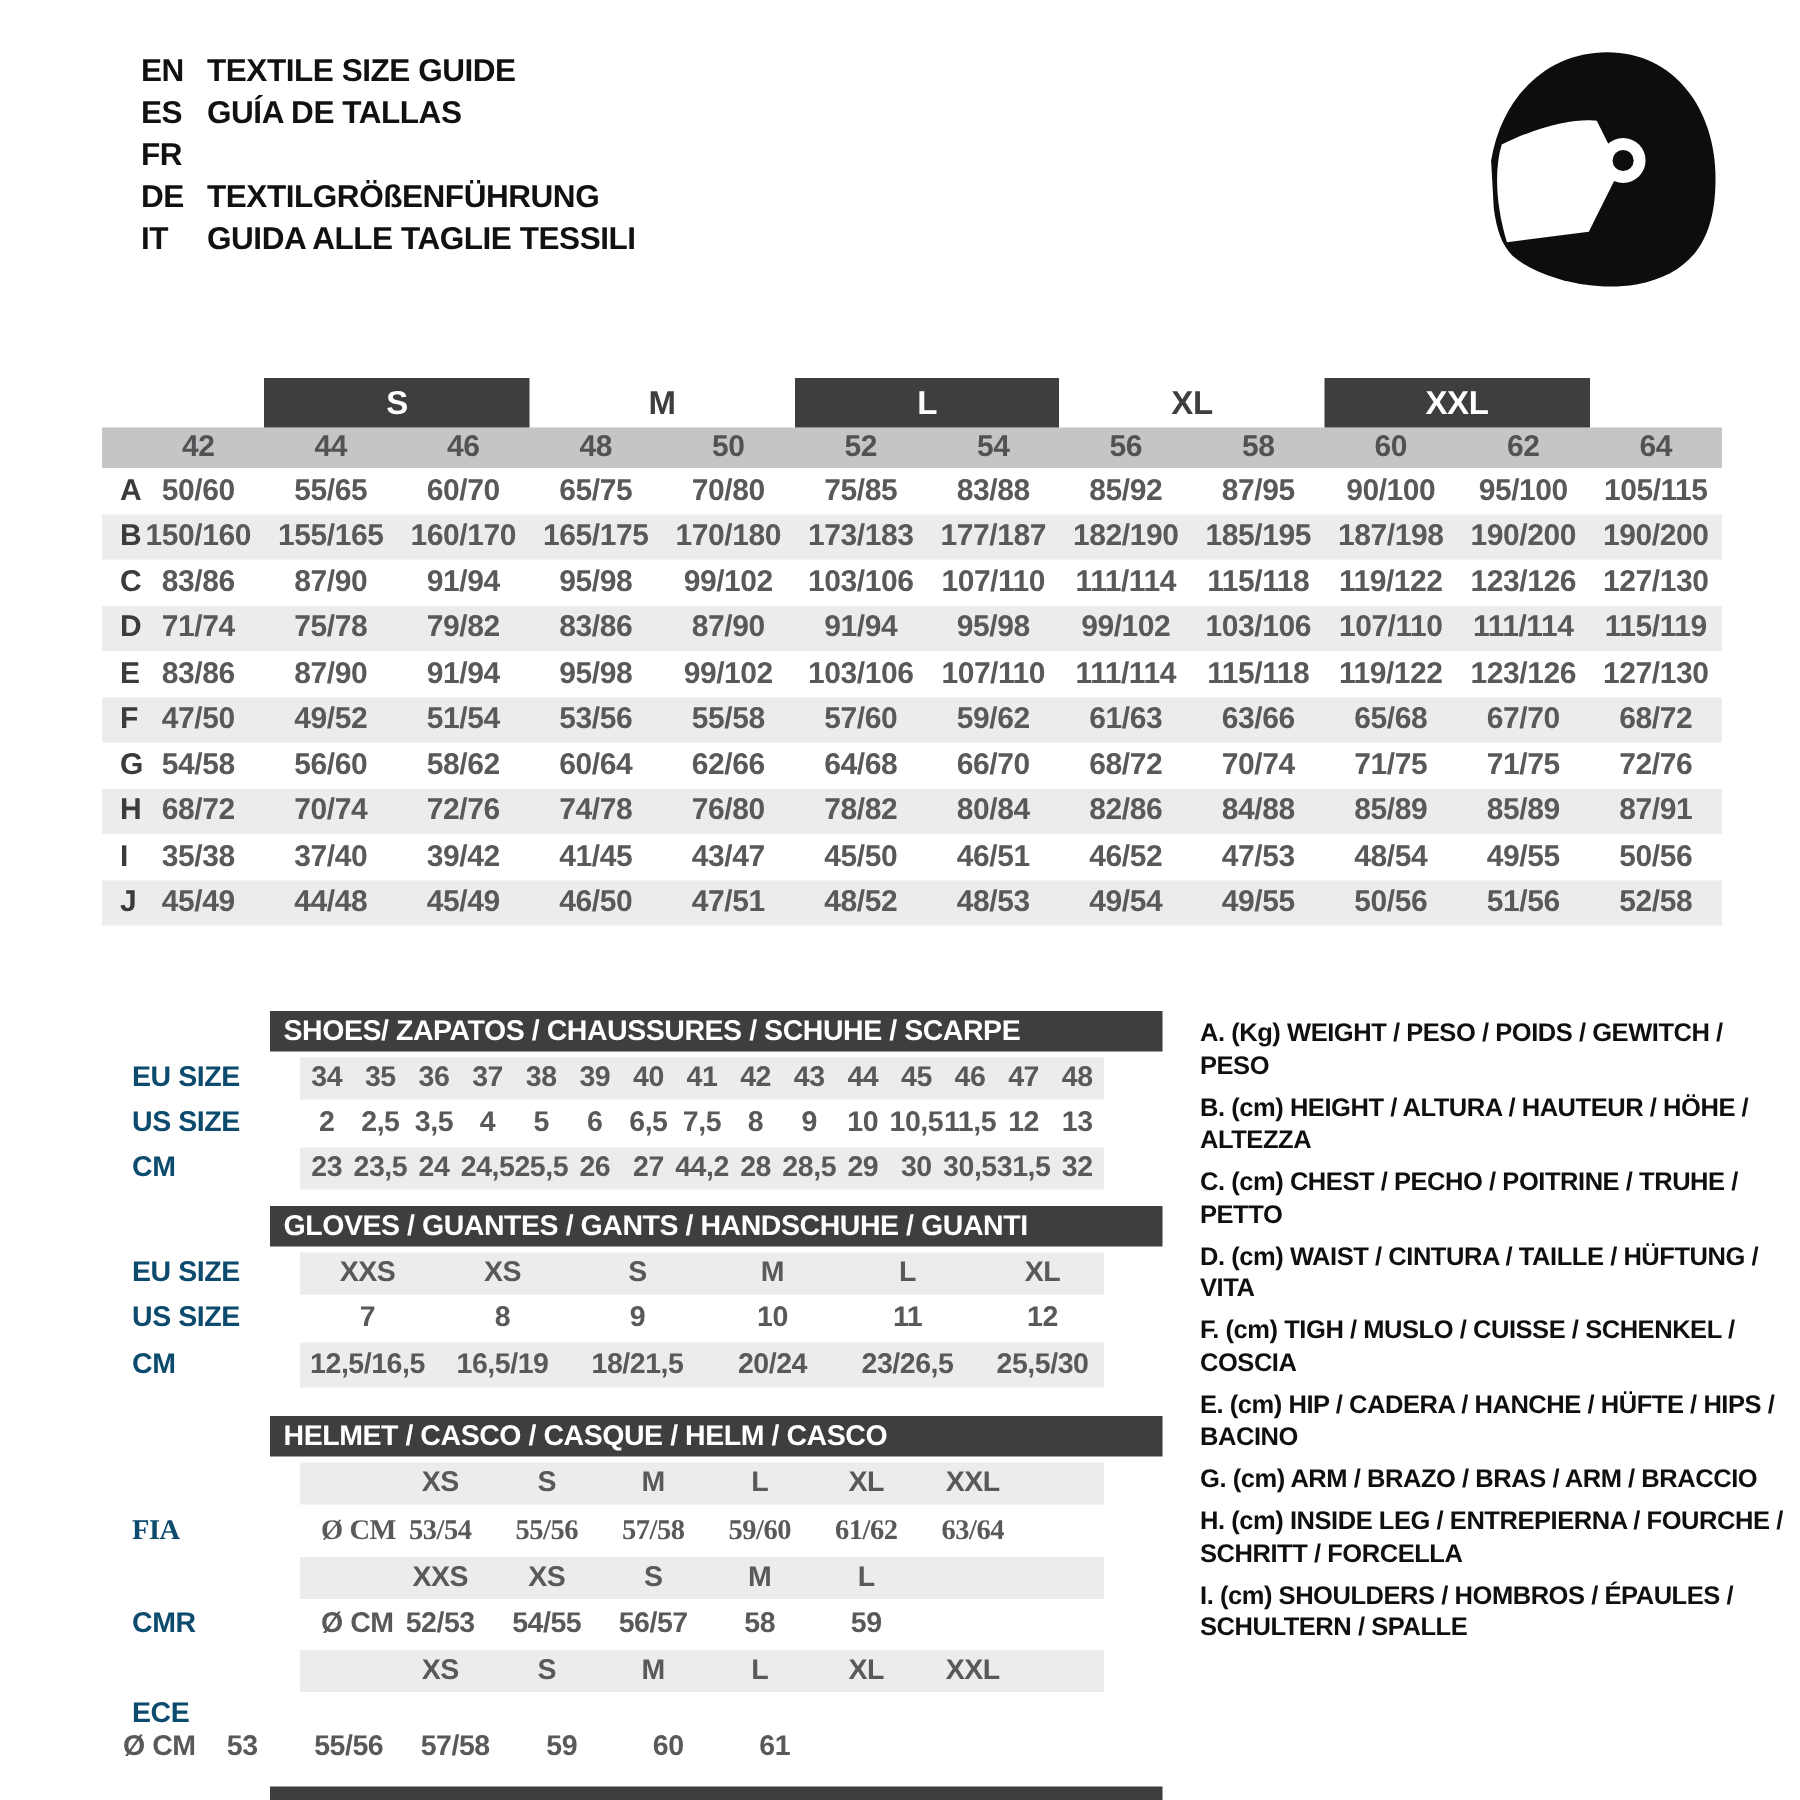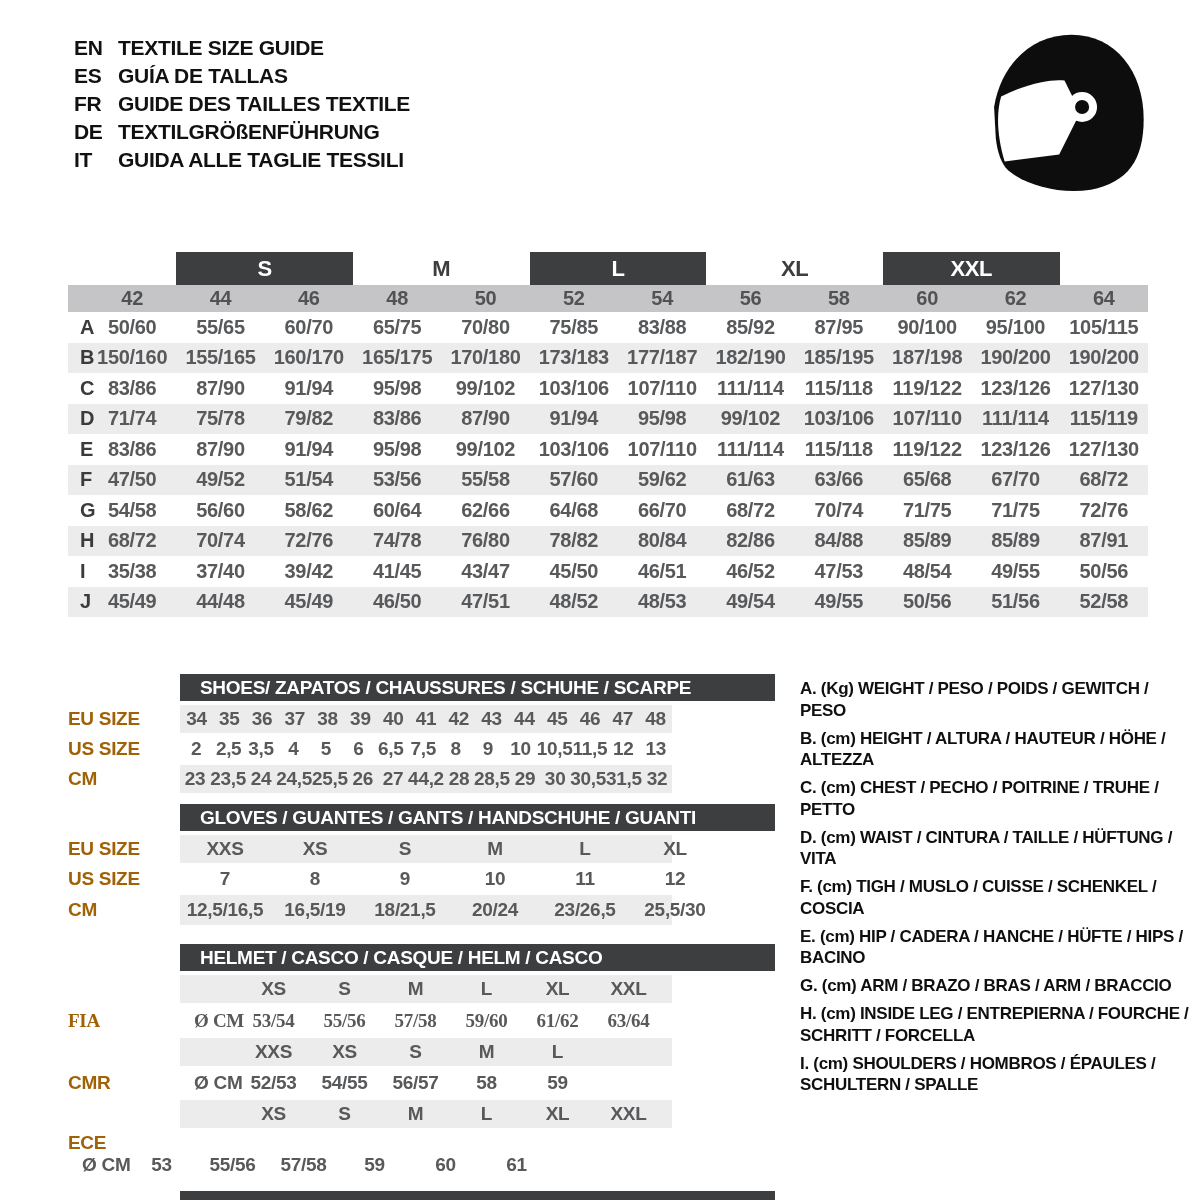--- a/index.html
+++ b/index.html
@@ -2,21 +2,21 @@
 <html><head>
 <meta charset="utf-8">
 <style>
   html,body{margin:0;padding:0;background:#fff;}
   .canvas{position:relative;width:1200px;height:1200px;background:#ffffff;overflow:hidden;
           font-family:"Liberation Sans", sans-serif;font-weight:bold;letter-spacing:-0.3px;}
 
   
   .langs{position:absolute;left:74px;top:34px;}
   .lang-row{display:flex;height:28px;align-items:center;font-size:21px;color:#111;}
-  .lang-code{width:44px;}
+  .lang-code{width:44px;margin-left:20px;}
   .lang-title{white-space:nowrap;}
 
   
   .helmet-svg{position:absolute;left:980px;top:26px;}
 
   
   .main-table{position:absolute;left:68px;top:252px;width:1080px;}
   .mt-grid{display:grid;grid-template-columns:20px repeat(12,1fr);}
   .mt-grouprow{height:33px;}
   .mt-groupbox{grid-row:1;display:flex;align-items:center;justify-content:center;
@@ -26,25 +26,25 @@
   .mt-band{height:27px;background:#c5c5c7;}
   .mt-band .mt-cell{color:#515254;}
   .mt-row{height:30.5px;}
   .mt-row.stripe{background:#ececed;}
   .mt-cell{display:flex;align-items:center;justify-content:center;
            font-size:20px;color:#58595b;white-space:nowrap;}
   .mt-letter{justify-content:flex-start;padding-left:12px;color:#3a3b3d;}
 
   
   .section-bar{position:absolute;left:180px;width:595px;height:27px;background:#3d3e40;
-               color:#fff;font-size:19px;line-height:27px;padding-left:20px;box-sizing:border-box;
+               color:#fff;font-size:19px;line-height:27px;padding-left:9px;box-sizing:border-box;
                white-space:nowrap;}
   .sec-row{position:absolute;left:68px;width:709px;display:flex;}
-  .sec-label{width:112px;display:flex;align-items:center;font-size:19px;color:#a16207;}
-  .sec-content{width:492px;display:flex;align-items:center;}
+  .sec-label{width:112px;display:flex;align-items:center;font-size:19px;color:#0c4a6e;margin-left:20px;}
+  .sec-content{width:536px;display:flex;align-items:center;}
   .sec-content.stripe{background:#ececed;}
   .grid-shoes{display:grid;grid-template-columns:repeat(15,1fr);width:597px;}
   .grid-gloves{display:grid;grid-template-columns:repeat(6,90px);width:540px;}
   .grid-helmet{display:grid;grid-template-columns:58px repeat(6,71px);width:484px;}
   .g-cell{display:flex;align-items:center;justify-content:center;font-size:19px;
           color:#58595b;white-space:nowrap;}
   .g-cell.unit{justify-content:flex-start;padding-left:14px;color:#58595b;}
 
   
   .legend{position:absolute;left:800px;top:678px;width:396px;}
@@ -62,21 +62,20 @@
       <div class="lang-row">
         <span class="lang-code">EN</span>
         <span class="lang-title">TEXTILE SIZE GUIDE</span>
       </div>
       <div class="lang-row">
         <span class="lang-code">ES</span>
         <span class="lang-title">GUÍA DE TALLAS</span>
       </div>
       <div class="lang-row">
         <span class="lang-code">FR</span>
-        <span class="lang-title">GUIDE DES TAILLES TEXTILE</span>
       </div>
       <div class="lang-row">
         <span class="lang-code">DE</span>
         <span class="lang-title">TEXTILGRÖßENFÜHRUNG</span>
       </div>
       <div class="lang-row">
         <span class="lang-code">IT</span>
         <span class="lang-title">GUIDA ALLE TAGLIE TESSILI</span>
       </div>
     </div>

